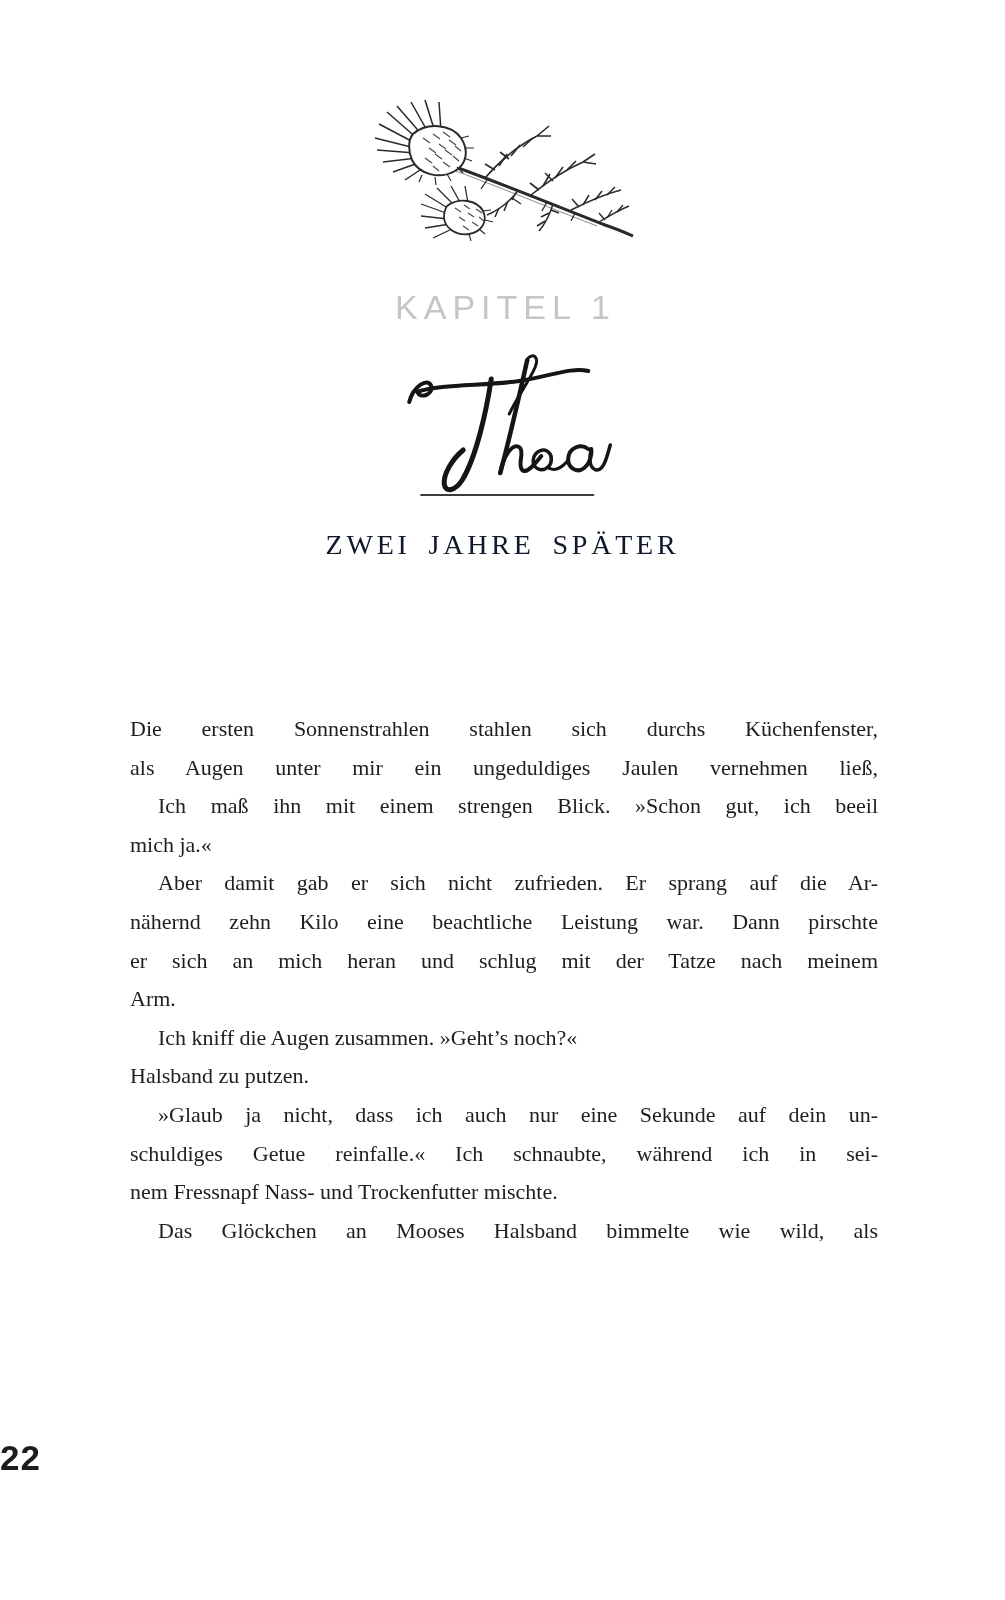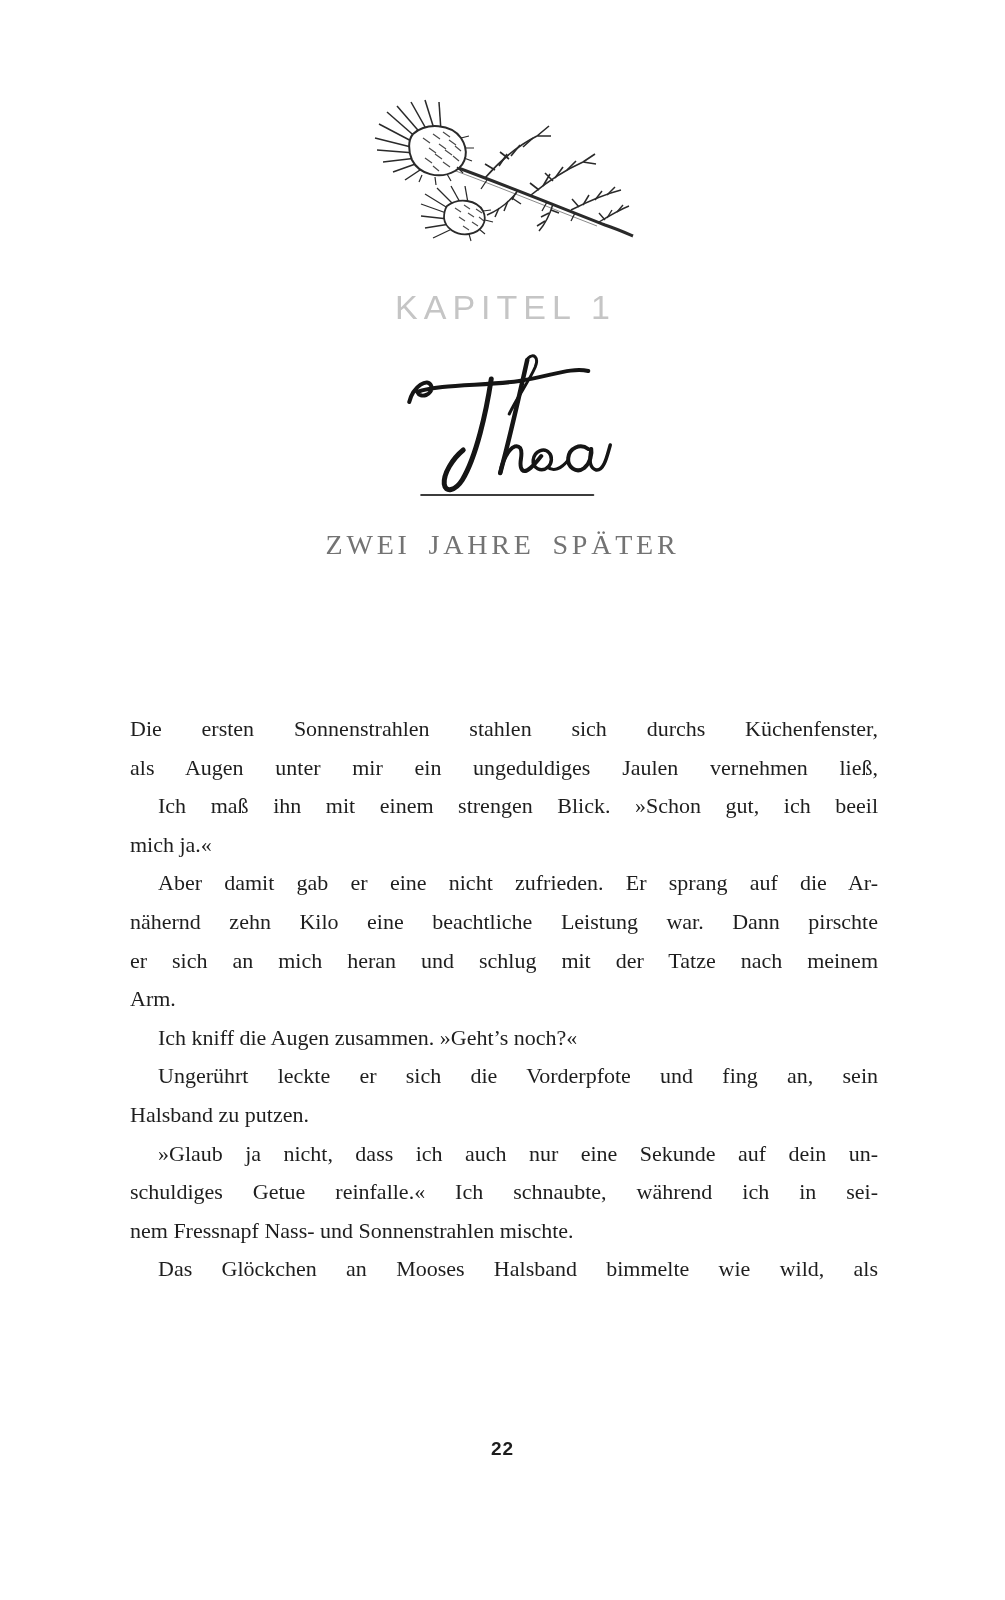--- a/index.html
+++ b/index.html
@@ -49,21 +49,21 @@
   .subtitle {
     position: absolute;
     top: 520px;
     left: 0;
     width: 100%;
     text-align: center;
     font-family: "Liberation Serif", serif;
     font-size: 28px;
     letter-spacing: 3.8px;
     word-spacing: 7px;
-    color: #737373;
+    color: #0f172a;
     line-height: 1.2;
   }
   .body-text {
     position: absolute;
     top: 702px;
     left: 130px;
     width: 748px;
     font-size: 22px;
     line-height: 38.6px;
     color: #1e1e1e;
@@ -73,23 +73,22 @@
     text-align: justify;
     -moz-text-align-last: justify;
     text-align-last: justify;
   }
   .line.ind { text-indent: 28px; }
   .page-number {
     position: absolute;
     top: 1430px;
     left: 0;
     width: 100%;
-    text-align: center;
     font-family: "Liberation Sans", sans-serif;
-    font-size: 19px;
+    font-size: 35px;
     font-weight: 700;
     letter-spacing: 1px;
     color: #1d1d1d;
   }
 </style>
 </head>
 <body>
 
 <div class="page">
 
@@ -190,28 +189,27 @@
     </svg>
   </div>
 
   <div class="subtitle">ZWEI JAHRE SPÄTER</div>
 
   <div class="body-text">
       <div class="line just">Die ersten Sonnenstrahlen stahlen sich durchs Küchenfenster,</div>
       <div class="line just">als Augen unter mir ein ungeduldiges Jaulen vernehmen ließ,</div>
       <div class="line just ind">Ich maß ihn mit einem strengen Blick. »Schon gut, ich beeil</div>
       <div class="line">mich ja.«</div>
-      <div class="line just ind">Aber damit gab er eine nicht zufrieden. Er sprang auf die Ar-</div>
+      <div class="line just ind">Aber damit gab er sich nicht zufrieden. Er sprang auf die Ar-</div>
       <div class="line just">nähernd zehn Kilo eine beachtliche Leistung war. Dann pirschte</div>
       <div class="line just">er sich an mich heran und schlug mit der Tatze nach meinem</div>
       <div class="line">Arm.</div>
       <div class="line ind">Ich kniff die Augen zusammen. »Geht’s noch?«</div>
-      <div class="line just ind">Ungerührt leckte er sich die Vorderpfote und fing an, sein</div>
       <div class="line">Halsband zu putzen.</div>
       <div class="line just ind">»Glaub ja nicht, dass ich auch nur eine Sekunde auf dein un-</div>
       <div class="line just">schuldiges Getue reinfalle.« Ich schnaubte, während ich in sei-</div>
-      <div class="line">nem Fressnapf Nass- und Sonnenstrahlen mischte.</div>
+      <div class="line">nem Fressnapf Nass- und Trockenfutter mischte.</div>
       <div class="line just ind">Das Glöckchen an Mooses Halsband bimmelte wie wild, als</div>
     </div>
 
   <div class="page-number">22</div>
 
 </div>
 
 </body></html>

